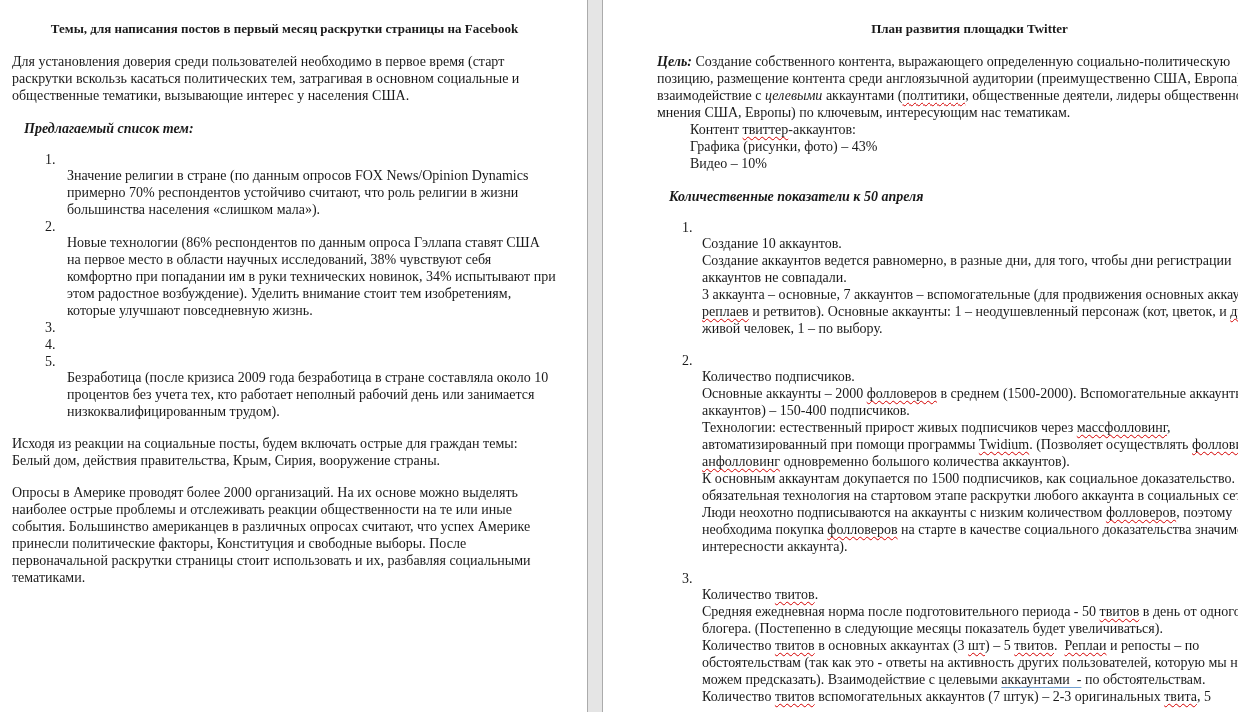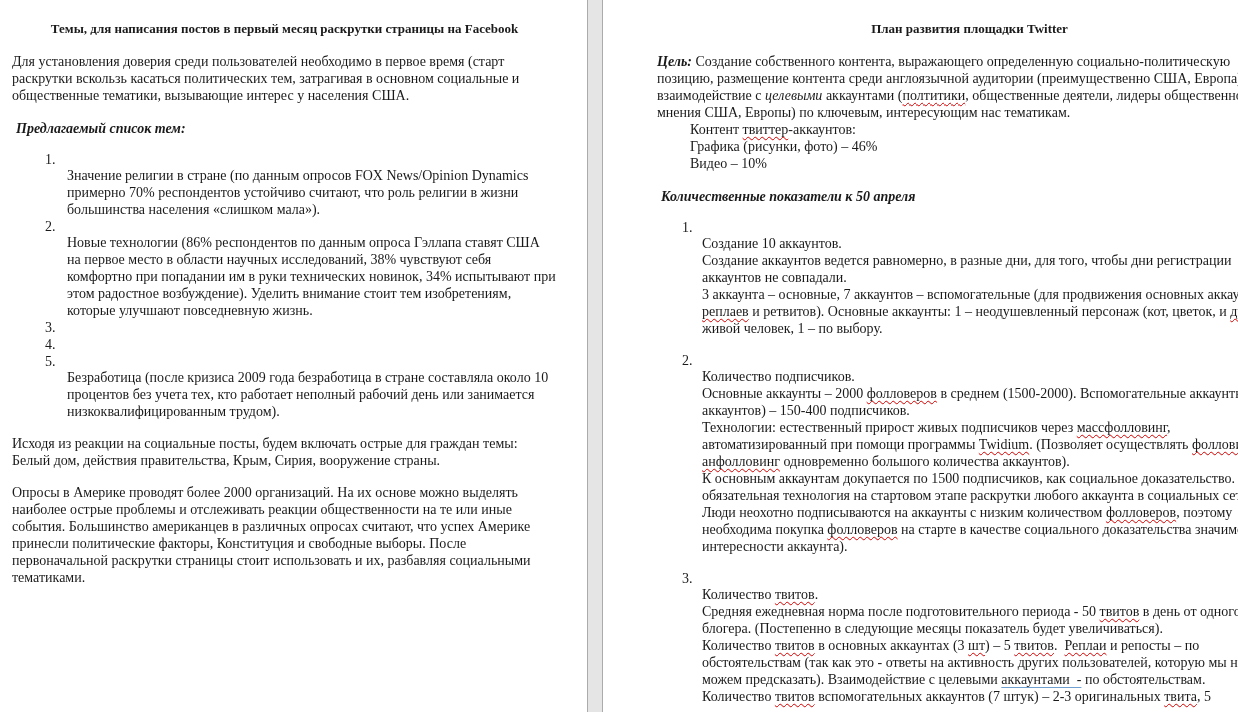--- a/index.html
+++ b/index.html
@@ -27,21 +27,21 @@
     background:var(--gap);
     border-left:1px solid var(--border);
     border-right:1px solid var(--border);
   }
   .title{
     font-size:13px;line-height:17px;font-weight:bold;
     text-align:center;margin:0 0 16px 0;
   }
   .content{font-size:14px;line-height:17px;}
   .blk{margin:0;white-space:pre-wrap;}
-  .heading{margin:16px 0 14px 4px;}
+  .heading{margin:16px 0 14px 12px;}
   .tab{padding-left:33px;}
   .li{display:flex;margin:0;}
   .li .num{flex:0 0 auto;}
   .page-left .li .num{margin-left:33px;width:22px;}
   .page-right .li .num{margin-left:25px;width:20px;}
   .li .litxt{flex:1;white-space:pre-wrap;margin-top:16px;}
   .gap-before{margin-top:15px;}
   .run-i{font-style:italic;}
   .run-bi{font-weight:bold;font-style:italic;}
   .run-sp{
@@ -89,21 +89,21 @@
       </div>
   </section>
 
   <div class="page-gap"></div>
 
   <section class="page page-right">
     <h1 class="title">План развития площадки Twitter</h1>
     <div class="content" id="right-content">
         <div class="blk p"><span class="run-bi">Цель: </span><span>Создание собственного контента, выражающего определенную социально-политическую позицию, размещение контента среди англоязычной аудитории (преимущественно США, Европа), взаимодействие с </span><span class="run-i">целевыми</span><span> аккаунтами (</span><span class="run-sp">полтитики</span><span>, общественные деятели, лидеры общественного мнения США, Европы) по ключевым, интересующим нас тематикам.</span></div>
         <div class="blk tab"><span>Контент </span><span class="run-sp">твиттер</span><span>-аккаунтов:</span></div>
-        <div class="blk tab"><span>Графика (рисунки, фото) – 46%</span></div>
+        <div class="blk tab"><span>Графика (рисунки, фото) – 43%</span></div>
         <div class="blk tab"><span>Видео – 10%</span></div>
         <div class="blk heading"><span class="run-bi">Количественные показатели к 50 апреля</span></div>
         <div class="li">
           <span class="num">1.</span>
           <div class="litxt"><span>Создание 10 аккаунтов.</span><br><span>Создание аккаунтов ведется равномерно, в разные дни, для того, чтобы дни регистрации аккаунтов не совпадали.</span><br><span>3 аккаунта – основные, 7 аккаунтов – вспомогательные (для продвижения основных аккаунтов, </span><span class="run-sp">реплаев</span><span> и ретвитов). Основные аккаунты: 1 – неодушевленный персонаж (кот, цветок, и </span><span class="run-sp">др</span><span>), 1 – живой человек, 1 – по выбору.</span></div>
         </div>
         <div class="li gap-before">
           <span class="num">2.</span>
           <div class="litxt"><span>Количество подписчиков.</span><br><span>Основные аккаунты – 2000 </span><span class="run-sp">фолловеров</span><span> в среднем (1500-2000). Вспомогательные аккаунты (7 аккаунтов) – 150-400 подписчиков.</span><br><span>Технологии: естественный прирост живых подписчиков через </span><span class="run-sp">массфолловинг</span><span>, автоматизированный при помощи программы </span><span class="run-sp">Twidium</span><span>. (Позволяет осуществлять </span><span class="run-sp">фолловинг</span><span> и </span><span class="run-sp">анфолловинг</span><span> одновременно большого количества аккаунтов).</span><br><span>К основным аккаунтам докупается по 1500 подписчиков, как социальное доказательство. (Это обязательная технология на стартовом этапе раскрутки любого аккаунта в социальных сетях. Люди неохотно подписываются на аккаунты с низким количеством </span><span class="run-sp">фолловеров</span><span>, поэтому необходима покупка </span><span class="run-sp">фолловеров</span><span> на старте в качестве социального доказательства значимости и интересности аккаунта).</span></div>
         </div>

